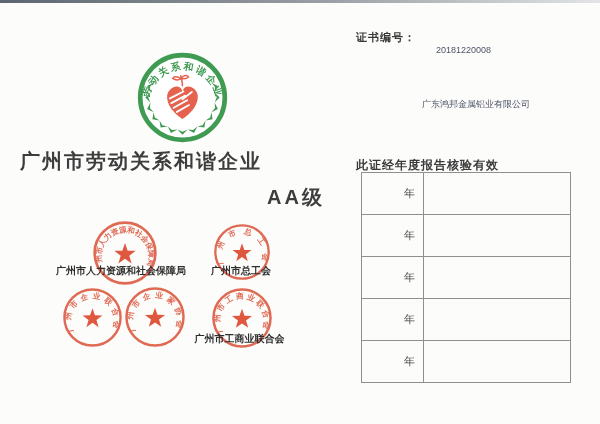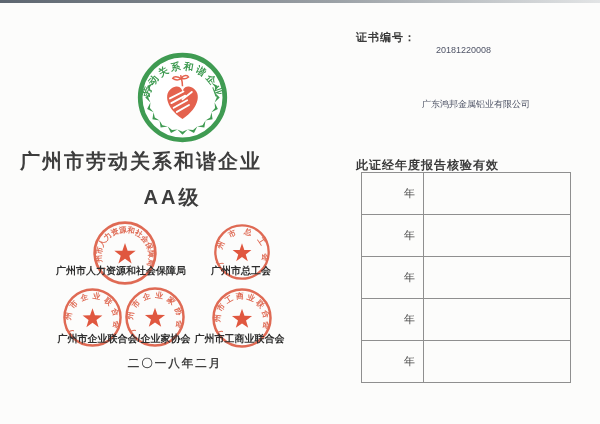--- a/index.html
+++ b/index.html
@@ -18,21 +18,21 @@
     background:linear-gradient(to right,#5d6670 0%,#7d848b 30%,#9aa0a5 55%,#c2c6c9 80%,#e2e4e5 100%);
   }
   .abs{position:absolute;}
   .title{
     left:20px;top:148px;width:305px;
     font-size:20px;font-weight:bold;color:#3d3d3d;
     letter-spacing:2px;
   }
   .grade{
     left:20px;top:184px;width:305px;
-    text-align:center;
+    text-align:right;
     font-size:20px;font-weight:bold;color:#3d3d3d;
     letter-spacing:3px;
   }
   .stamp{mix-blend-mode:multiply;opacity:0.93;}
   .seal-label{
     font-size:10px;font-weight:bold;color:#2e2e2e;
     text-align:center;white-space:nowrap;
     z-index:5;
   }
   .issue-date{
@@ -201,24 +201,22 @@
     <circle cx="50" cy="50" r="46" fill="none" stroke="#e06048" stroke-width="4"></circle>
     <defs>
         <path id="arc4" d="M 21,76 A 36,36 0 1 1 79,76" fill="none"></path>
       </defs>
     <text font-size="12.5" font-weight="bold" fill="#e06048">
       <textPath href="#arc4" startOffset="4" textLength="144">广州市工商业联合会</textPath>
     </text>
     <polygon fill="#e14b31" points="50,35 54,46.5 66.2,46.7 56.5,54.1 60,65.8 50,58.8 40,65.8 43.5,54.1 33.8,46.7 46,46.5"></polygon>
   </svg>
 
-  <div class="abs seal-label" style="left:45px;top:332px;width:158px;">广州市企业联合会/企业家协会</div>
   <div class="abs seal-label" style="left:192px;top:332px;width:95px;">广州市工商业联合会</div>
 
-  <div class="abs issue-date">二〇一八年二月</div>
 
   <div class="abs field-label" style="left:356px;top:30px;">证书编号：</div>
   <div class="abs field-value" style="left:428px;top:45px;">20181220008</div>
 
   <div class="abs field-value" style="left:414px;top:98px;font-family:Liberation Serif, serif;">广东鸿邦金属铝业有限公司</div>
 
   <div class="abs verify-note">此证经年度报告核验有效</div>
 
   <table class="verify">
     <tbody>

